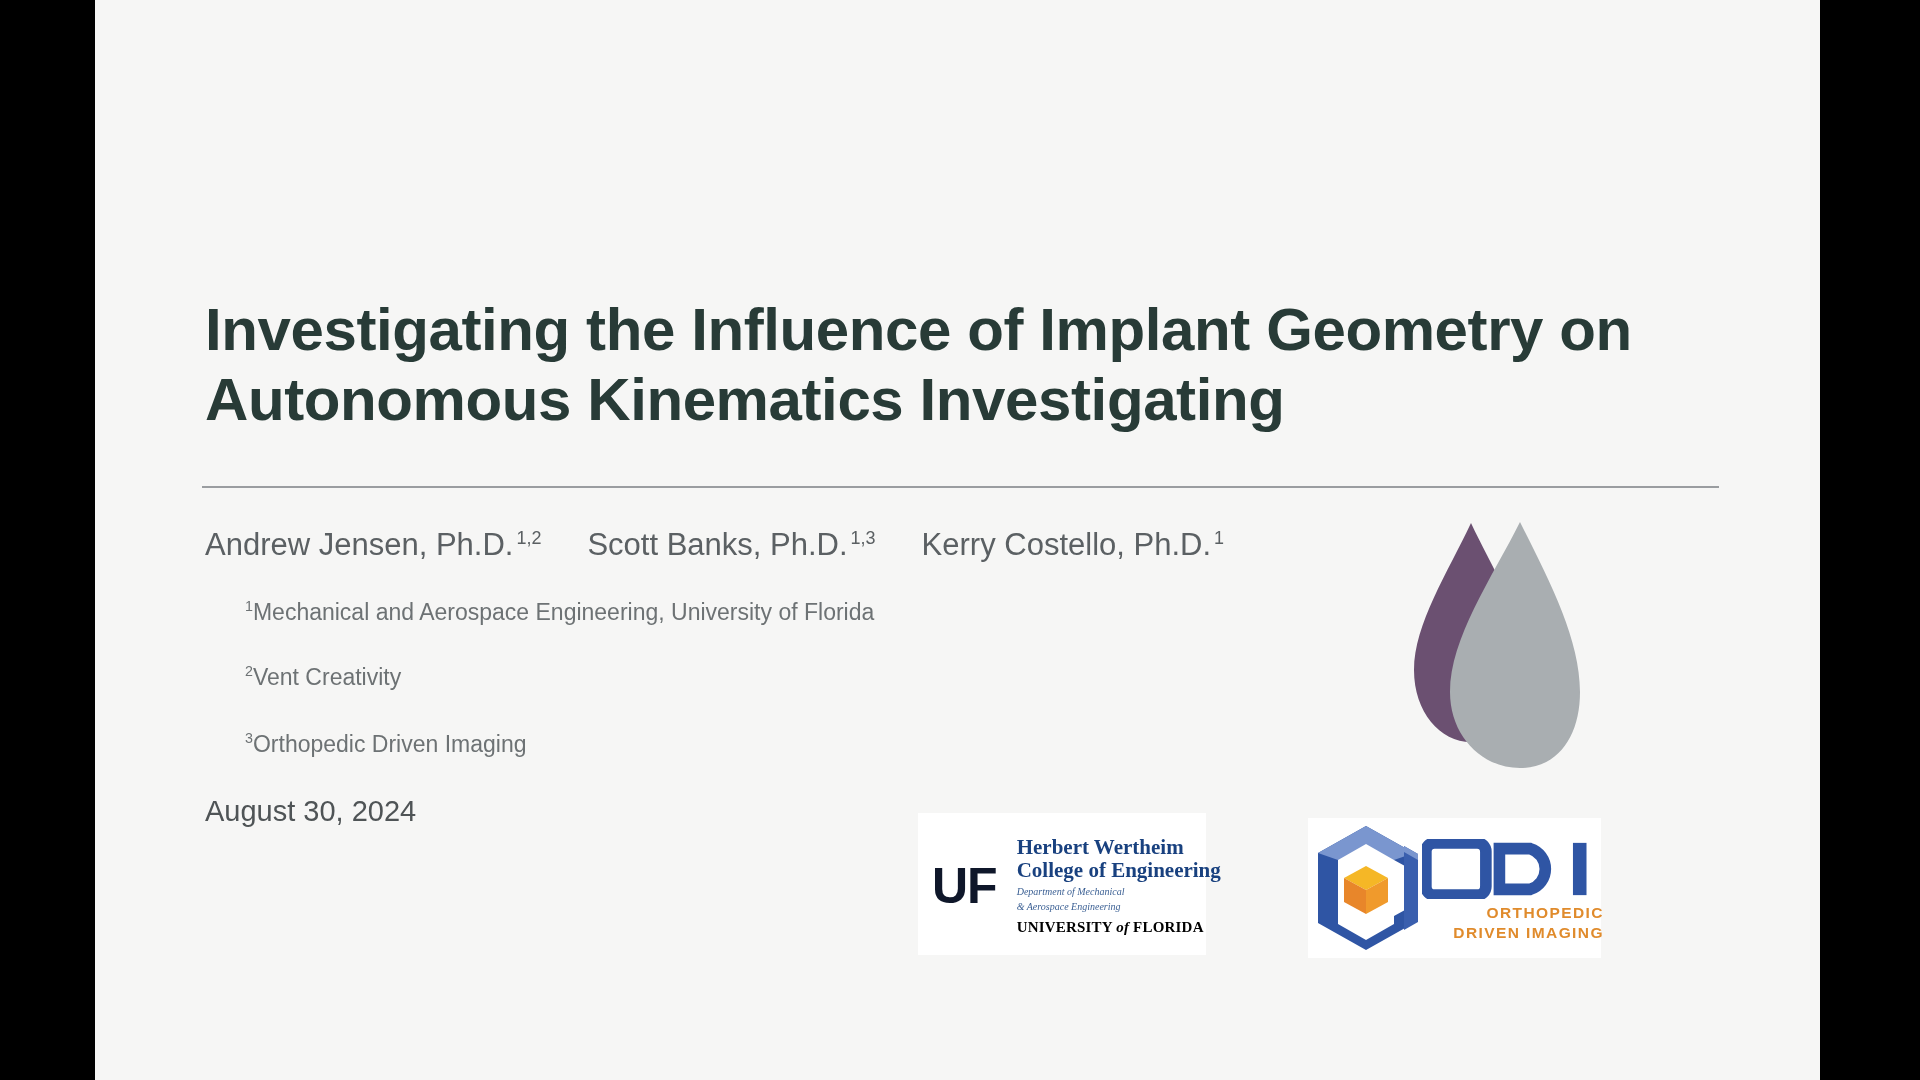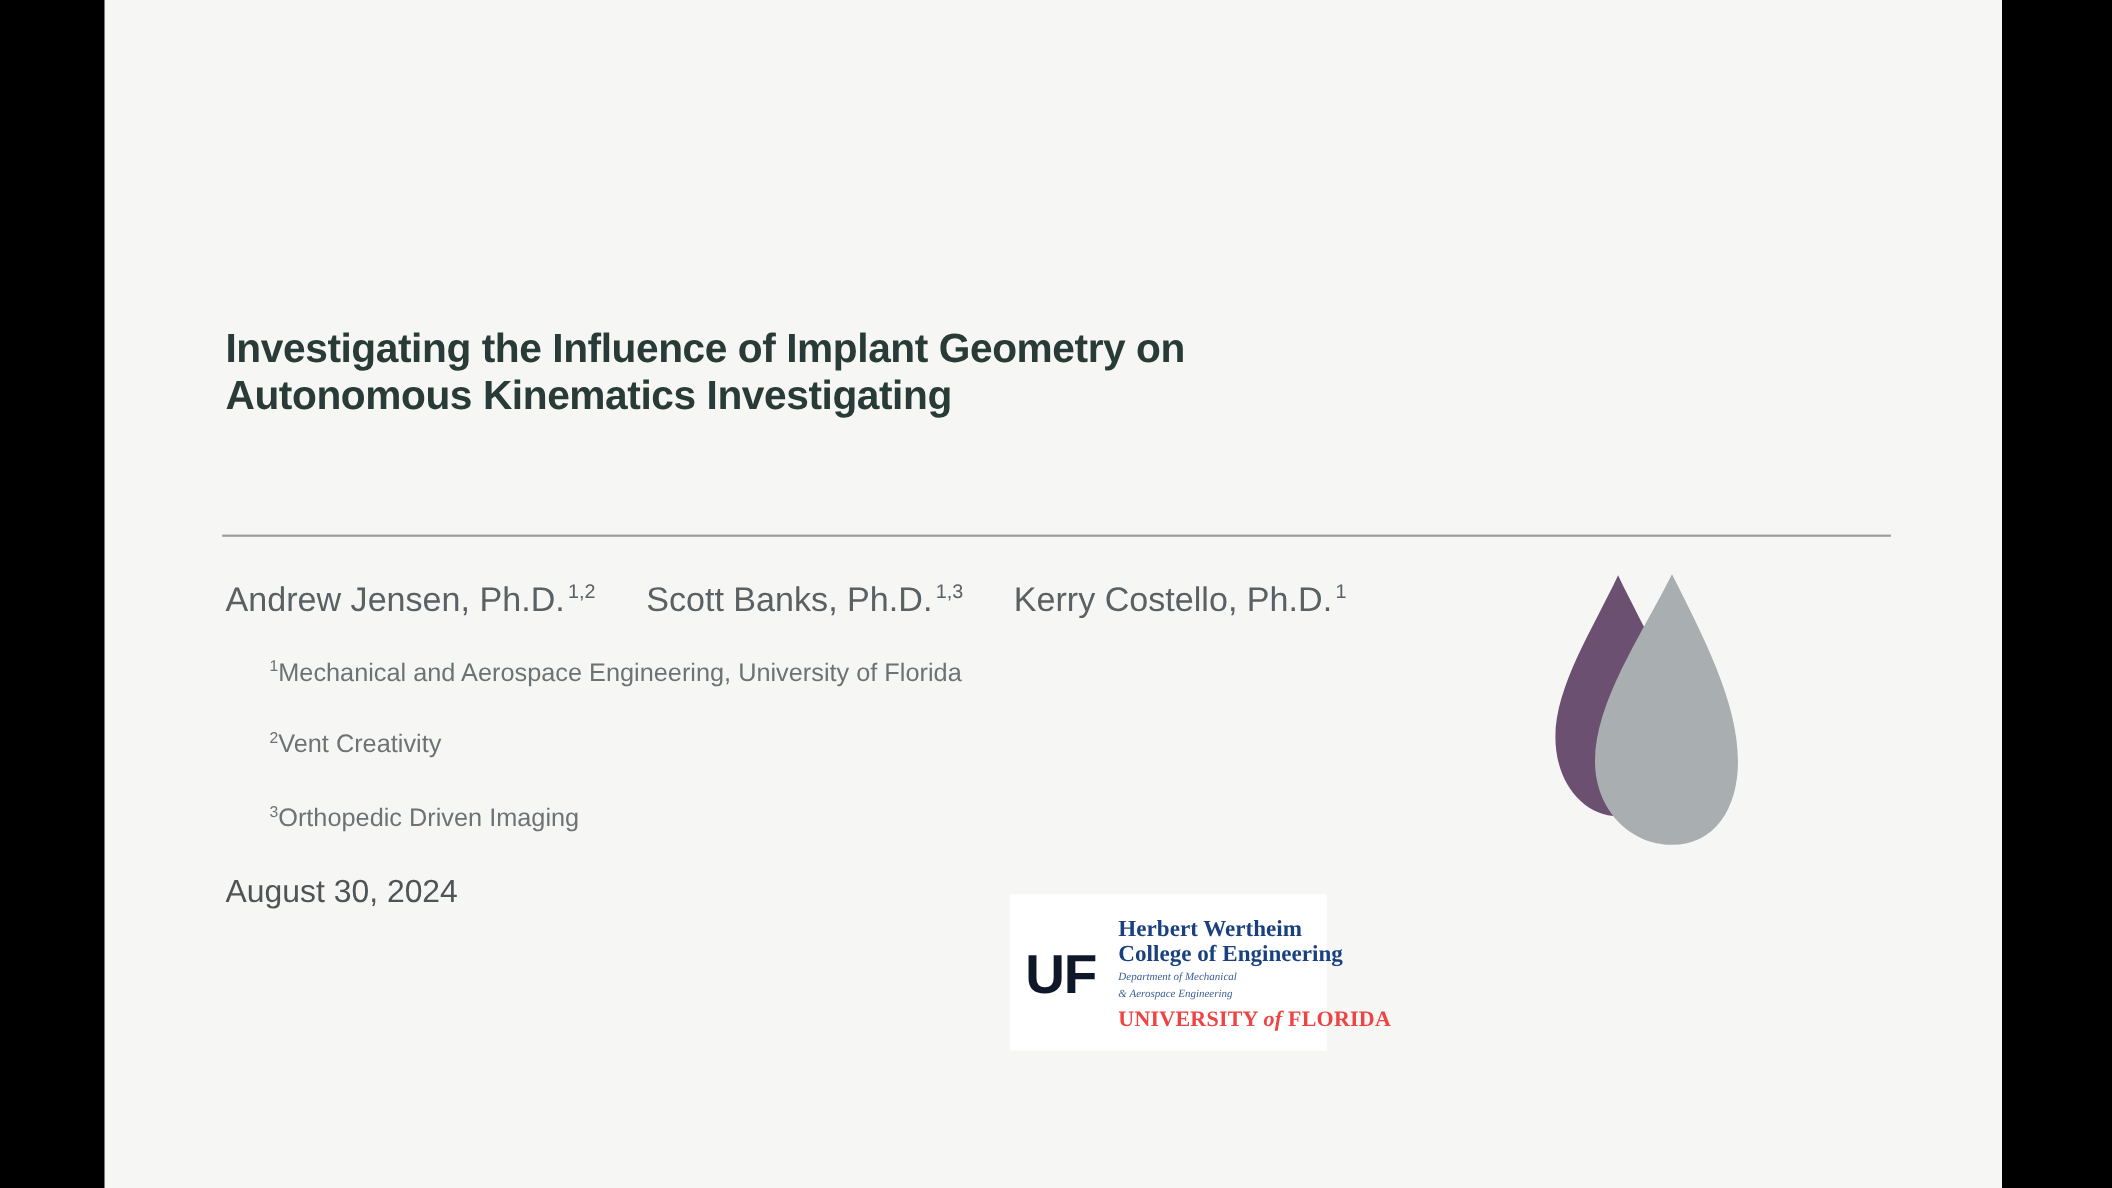--- a/index.html
+++ b/index.html
@@ -35,21 +35,21 @@
   
   #title-block {
     position: absolute;
     left: 110px;
     top: 295px;
     width: 1330px;
   }
   .slide-title {
     font-family: "Liberation Sans", sans-serif;
     font-weight: bold;
-    font-size: 37px;
+    font-size: 60px;
     line-height: 1.17;
     letter-spacing: -0.4px;
     color: #283b37;
     margin: 0;
     white-space: nowrap;
   }
 
   
   #divider {
     position: absolute;
@@ -165,23 +165,23 @@
     font-style: italic;
     font-size: 10px;
     line-height: 1.18;
     color: #3a5f93;
     margin-top: 3px;
     white-space: nowrap;
   }
   .uf-univ {
     font-family: "Liberation Serif", serif;
     font-weight: bold;
-    font-size: 20px;
+    font-size: 15px;
     letter-spacing: 0.2px;
-    color: #ef4444;
+    color: #000000;
     margin-top: 5px;
     white-space: nowrap;
   }
   .uf-univ i {
     font-weight: bold;
     font-style: italic;
   }
 
   
   #odi-logo {
@@ -263,15 +263,44 @@
       <div id="uf-rule"></div>
       <div id="uf-text">
         <div class="uf-l1">Herbert Wertheim</div>
         <div class="uf-l2">College of Engineering</div>
         <div class="uf-dept">Department of Mechanical</div>
         <div class="uf-dept">&amp; Aerospace Engineering</div>
         <div class="uf-univ"><span>UNIVERSITY </span><i>of</i><span> FLORIDA</span></div>
       </div>
     </div>
 
+    <div id="odi-logo">
+      <svg id="odi-mark" viewBox="0 0 118 132" xmlns="http://www.w3.org/2000/svg">
+
+        <path d="M58 4 L106 31 L106 49 L86 38 L86 30 L58 14 L30 30 L30 102 L58 118 L86 102 L86 94 L106 83 L106 101 L58 128 L10 101 L10 31 Z" fill="#2f55a4"></path>
+
+        <path d="M58 4 L106 31 L86 38 L58 22 L30 38 L10 31 Z" fill="#7a96cf"></path>
+
+        <path d="M96 24 L110 32 L110 100 L96 108 Z" fill="#3a5fae"></path>
+        <path d="M96 24 L110 32 L110 38 L96 30 Z" fill="#7a96cf"></path>
+
+        <path d="M58 44 L80 56 L58 68 L36 56 Z" fill="#f5b726"></path>
+        <path d="M36 56 L58 68 L58 92 L36 80 Z" fill="#e8862a"></path>
+        <path d="M80 56 L58 68 L58 92 L80 80 Z" fill="#f09a2c"></path>
+      </svg>
+      <div id="odi-right">
+        <svg id="odi-word" viewBox="0 0 190 62" xmlns="http://www.w3.org/2000/svg">
+
+          <rect x="4" y="4" width="62" height="54" rx="9" fill="none" stroke="#2f55a4" stroke-width="12"></rect>
+
+          <path d="M80 10 L112 10 A22 22 0 0 1 112 52 L80 52 Z" fill="none" stroke="#2f55a4" stroke-width="12"></path>
+
+          <rect x="156" y="4" width="14" height="54" fill="#2f55a4"></rect>
+        </svg>
+        <div id="odi-tag-wrap">
+          <div class="odi-tag">ORTHOPEDIC</div>
+          <div class="odi-tag">DRIVEN IMAGING</div>
+        </div>
+      </div>
+    </div>
 
   </div>
 </div>
 
 </body></html>

